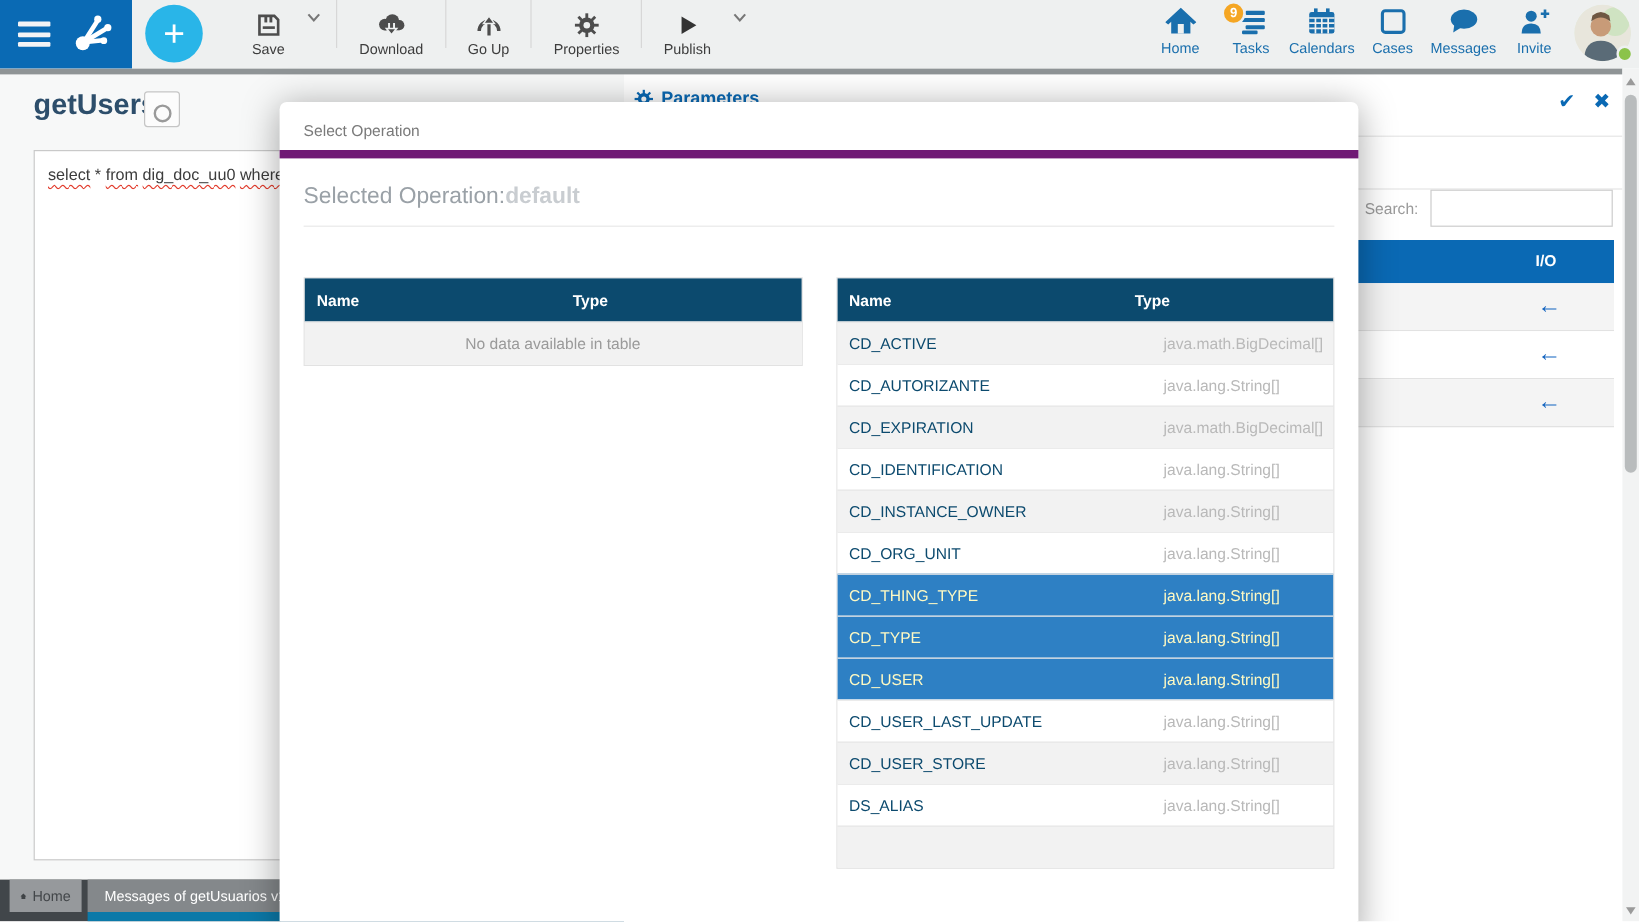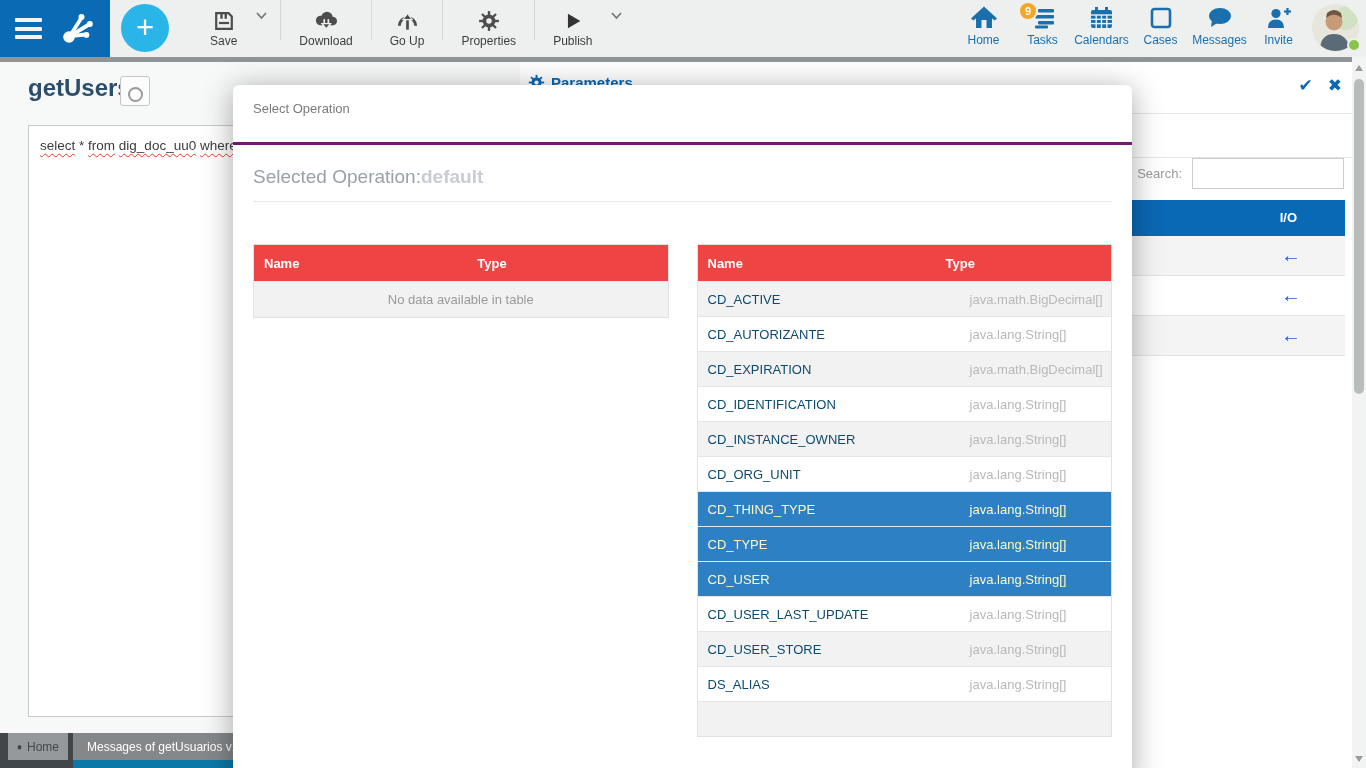--- a/index.html
+++ b/index.html
@@ -77,30 +77,30 @@
   .taskbar { position:absolute; left:0; top:733px; width:520px; height:35px; background:#41464a; }
   .tab { position:absolute; top:0; height:27px; display:flex; align-items:center; gap:5px;
          font-size:12px; padding:0 9px; cursor:pointer; white-space:nowrap; }
   .tab-home { left:8px; width:60px; background:#96999c; color:#43474a; }
   .tab-edition { left:73px; width:172px; background:#84888b; color:#fff; overflow:hidden; }
   .active-stripe { position:absolute; left:73px; top:27px; width:447px; height:8px; background:#0b79a8; }
 
   
   .modal { position:absolute; left:233px; top:85px; width:899px; height:700px; background:#fff;
            border-radius:6px; box-shadow:0 4px 30px rgba(0,0,0,0.35); z-index:10; }
-  .modal-title { height:60px; line-height:47px; padding-left:20px; font-size:13px; color:#7a7a7a;
-                 border-bottom:3px solid #701a75; }
+  .modal-title { height:47px; line-height:47px; padding-left:20px; font-size:13px; color:#7a7a7a;
+                 border-bottom:7px solid #701a75; }
   .selected-op { margin:21px 20px 0; font-size:19px; color:#9aa1a7; padding-bottom:13px;
                  border-bottom:1px solid #e9e9e9; }
   .selected-value { font-weight:bold; color:#c9cdd1; }
   .columns { display:flex; gap:28px; padding:0 20px; margin-top:18px; }
   .param-col { flex:1; min-width:0; }
   .col-heading { font-size:17px; color:#9aa1a7; padding:2px 6px 14px; border-bottom:1px solid #e2e2e2; }
   .ptable { margin-top:24px; border:1px solid #e2e2e2; }
-  .phead { display:flex; align-items:center; height:36px; background:#ef4444; color:#fff;
+  .phead { display:flex; align-items:center; height:36px; background:#0c4a6e; color:#fff;
            font-size:13px; font-weight:bold; }
   .phead .c1 { padding-left:10px; }
   .input-table .c1 { width:54%; }
   .output-table .c1 { width:60%; }
   .empty-row { height:36px; background:#f2f2f2; border-top:1px solid #e6e6e6; display:flex;
                align-items:center; justify-content:center; font-size:13px; color:#9a9a9a; }
   .prow { display:flex; align-items:center; height:35px; font-size:13px; border-top:1px solid #e6e6e6;
           background:#fff; cursor:pointer; }
   .prow:nth-child(odd) { background:#f2f2f2; }
   .prow .pname { width:60%; padding-left:10px; color:#0c4a6e; }

